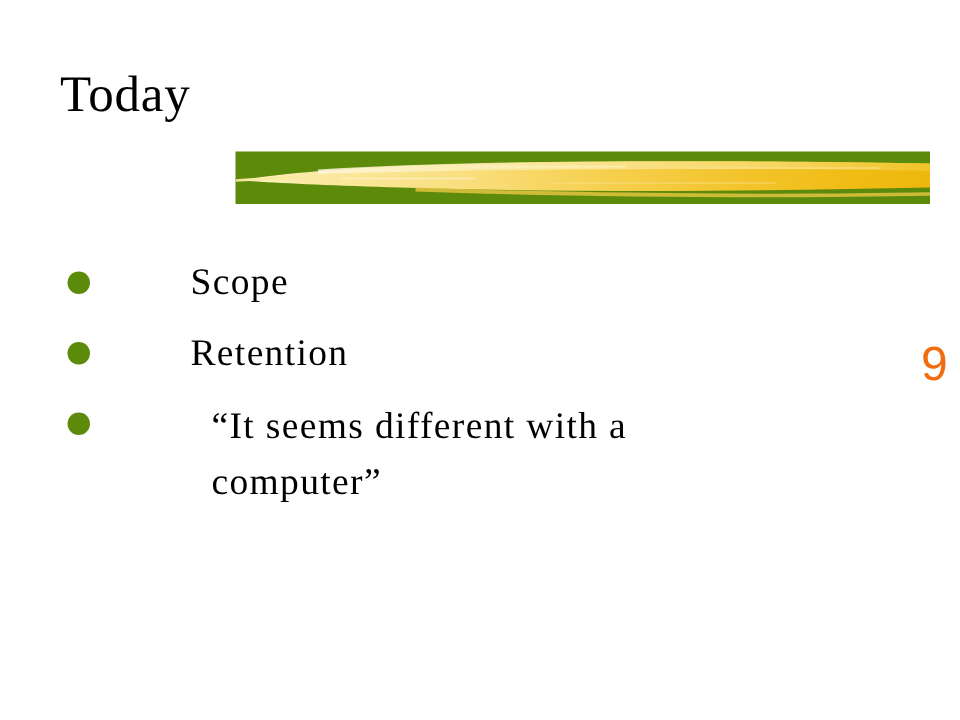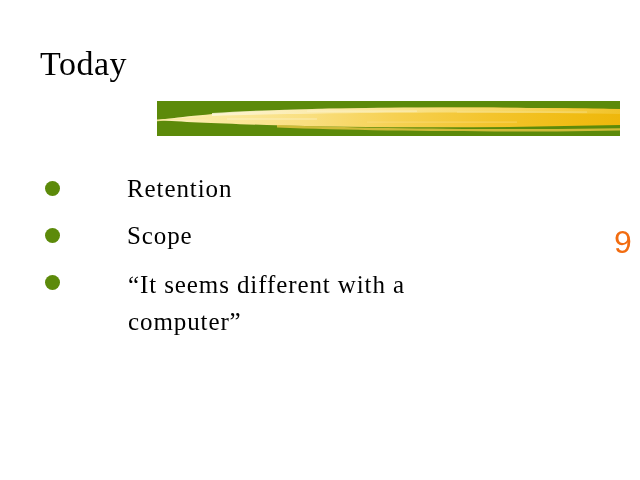--- a/index.html
+++ b/index.html
@@ -79,21 +79,21 @@
     top: 0px;
     font-family: "Liberation Serif", serif;
     font-size: 25px;
     line-height: 34px;
     color: #000000;
     letter-spacing: 0.9px;
     white-space: nowrap;
   }
   .bullet-text-wrap {
     position: absolute;
-    left: 128px;
+    left: 141px;
     top: 0px;
     width: 400px;
     font-family: "Liberation Serif", serif;
     font-size: 25px;
     line-height: 37px;
     color: #000000;
     letter-spacing: 0.9px;
   }
   .quote-line-1 {
     display: block;
@@ -160,26 +160,26 @@
       <rect x="300" y="10.5" width="130" height="1.1" fill="#fae7a2" opacity="0.5"></rect>
       <rect x="210" y="20.5" width="150" height="1.2" fill="#fbe08c" opacity="0.45"></rect>
       <rect x="70" y="17.5" width="90" height="1.0" fill="#fdf6de" opacity="0.55"></rect>
     </svg>
   </div>
 
   <div id="bullet-list">
 
     <div class="bullet-row">
       <span class="bullet-marker"></span>
-      <span class="bullet-text">Retention</span>
+      <span class="bullet-text">Scope</span>
     </div>
 
     <div class="bullet-row">
       <span class="bullet-marker"></span>
-      <span class="bullet-text">Scope</span>
+      <span class="bullet-text">Retention</span>
     </div>
 
 
     <div class="bullet-row">
       <span class="bullet-marker"></span>
       <span class="bullet-text-wrap">
         <span class="quote-line-1">“It seems different with a</span>
         <span class="quote-line-2">computer”</span>
       </span>
     </div>

